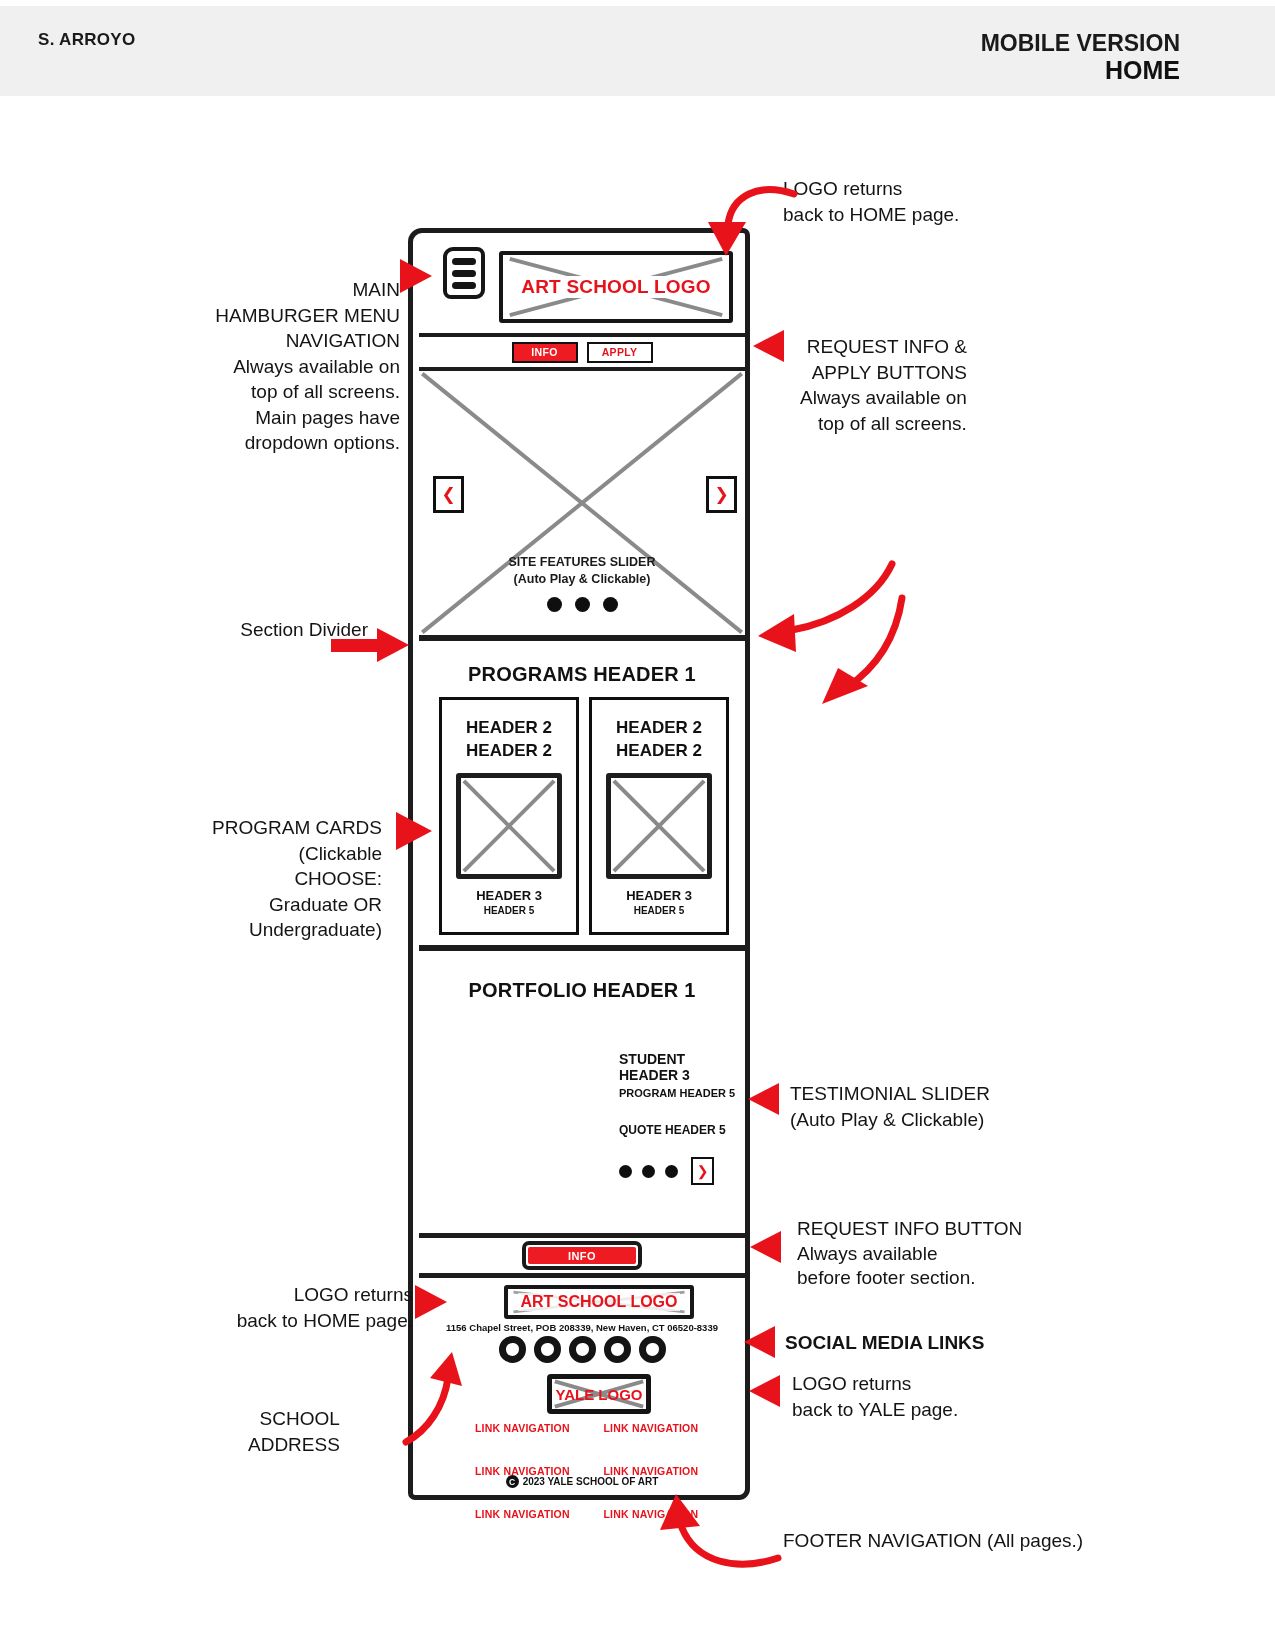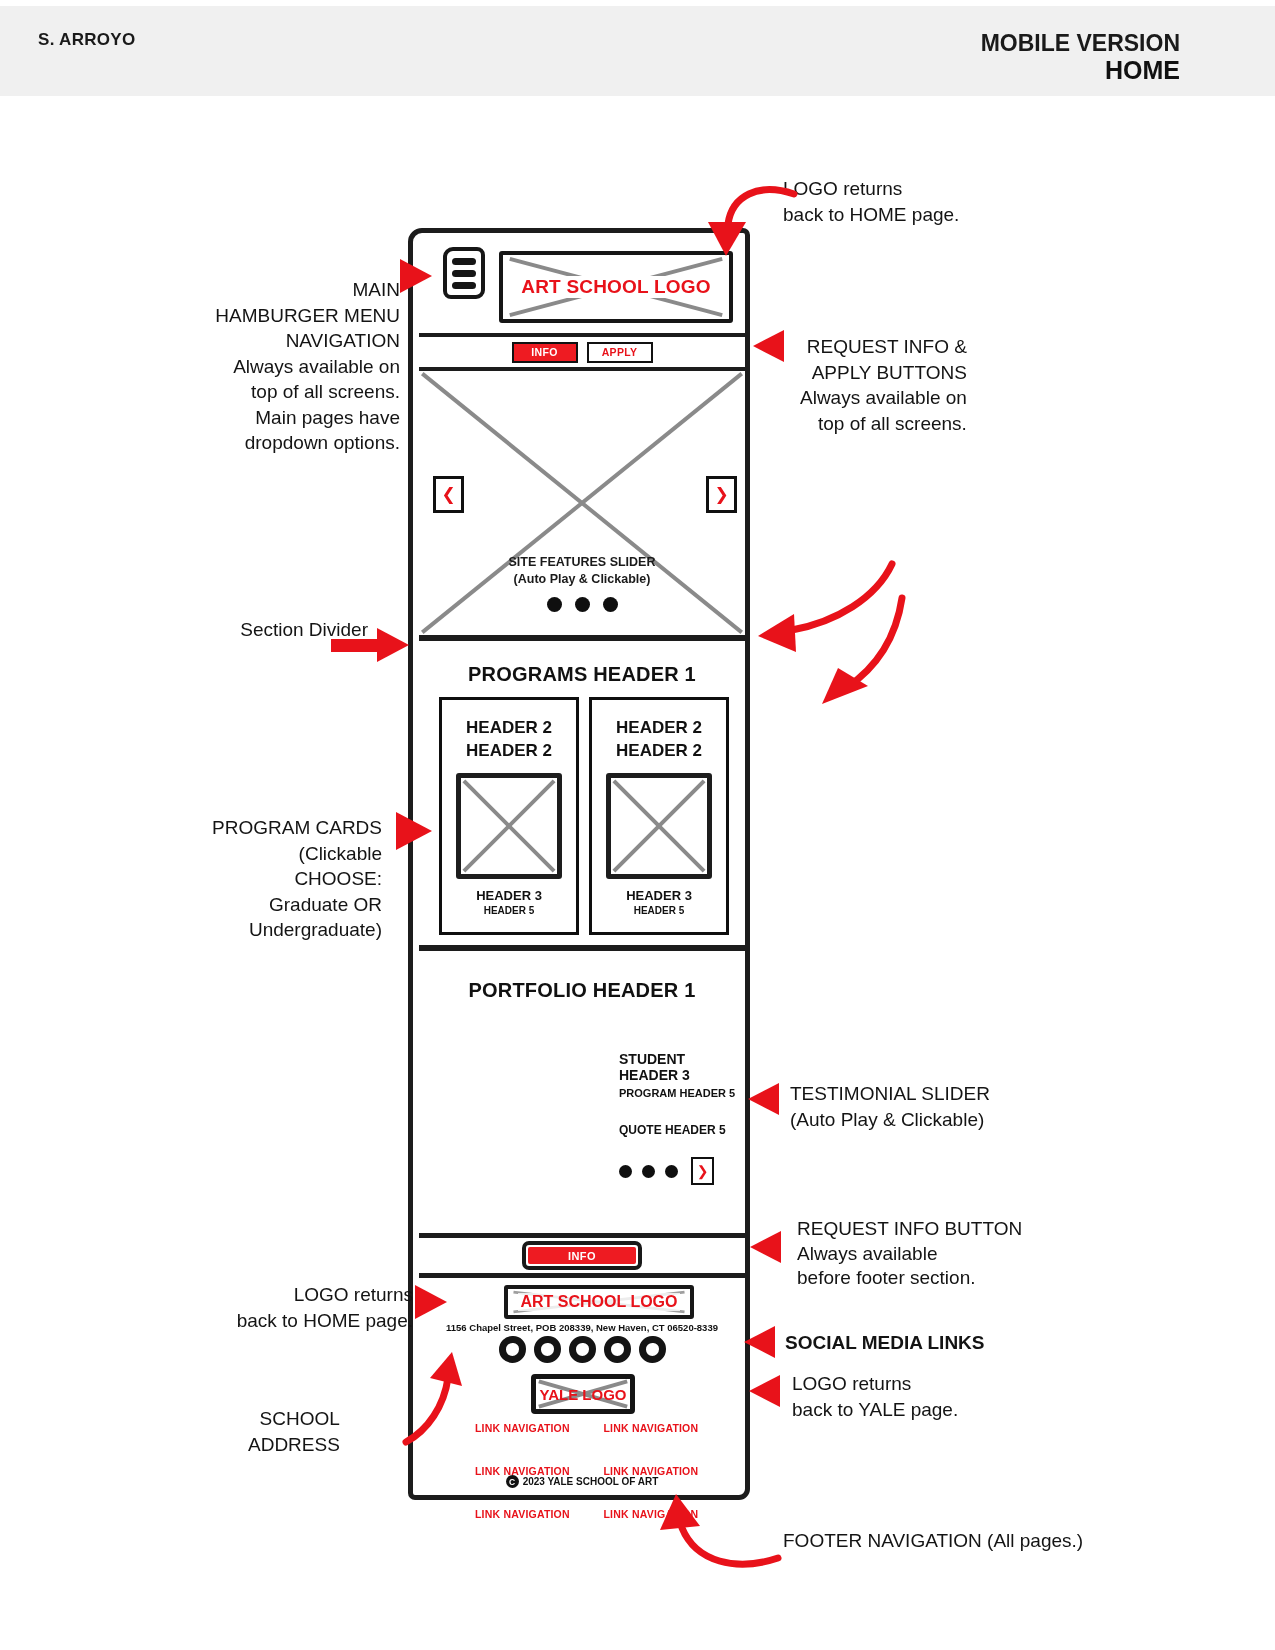--- a/index.html
+++ b/index.html
@@ -60,21 +60,21 @@
   .wf-infobar{height:35px;border-bottom:5px solid #1c1c1c;display:flex;align-items:center;justify-content:center;}
   .info-outer{border:4px solid #191919;border-radius:7px;padding:2px;background:#fff;}
   .info-inner{width:108px;height:17px;background:#ee1b22;border-radius:2px;color:#fff;font-size:11px;font-weight:bold;display:flex;align-items:center;justify-content:center;letter-spacing:.4px;}
 
   .wf-footer{position:relative;height:217px;}
   .ft-logo{position:absolute;left:85px;top:7px;width:182px;height:26px;border:4px solid #171717;border-radius:3px;background:#fff;display:flex;align-items:center;justify-content:center;}
   .ft-logo .red-label{position:relative;z-index:2;color:#e8121a;font-weight:bold;font-size:16px;background:rgba(255,255,255,.8);padding:0 2px;}
   .ft-address{position:absolute;left:0;top:44px;width:100%;text-align:center;font-size:9.5px;font-weight:bold;color:#111;}
   .social-row{position:absolute;left:0;top:58px;width:100%;display:flex;justify-content:center;gap:8px;}
   .social{width:27px;height:27px;box-sizing:border-box;border:7px solid #141414;border-radius:50% 48% 52% 50%;background:#fff;}
-  .yale-logo{position:absolute;left:112px;top:96px;width:94px;height:30px;border:5px solid #141414;border-radius:4px;background:#fff;display:flex;align-items:center;justify-content:center;}
+  .yale-logo{position:absolute;left:128px;top:96px;width:94px;height:30px;border:5px solid #141414;border-radius:4px;background:#fff;display:flex;align-items:center;justify-content:center;}
   .yale-logo .red-label{position:relative;z-index:2;color:#e8121a;font-weight:bold;font-size:15px;}
   .links-grid{position:absolute;left:56px;top:144px;width:226px;display:grid;grid-template-columns:1fr 1fr;column-gap:30px;row-gap:5px;gap:31px;}
   .link-item{color:#e8121a;font-size:10.5px;font-weight:bold;white-space:nowrap;letter-spacing:.2px;}
   .copyright{position:absolute;left:0;top:197px;width:100%;display:flex;justify-content:center;align-items:center;gap:4px;font-size:10px;font-weight:600;color:#111;}
   .c-icon{display:inline-flex;width:13px;height:13px;border-radius:50%;background:#111;color:#fff;font-size:8.5px;font-weight:bold;align-items:center;justify-content:center;}
 
   
   .ann{position:absolute;font-size:19px;line-height:25.5px;color:#141414;z-index:3;}
   .ann.right{text-align:right;}
   .ann.bold{font-weight:bold;}

